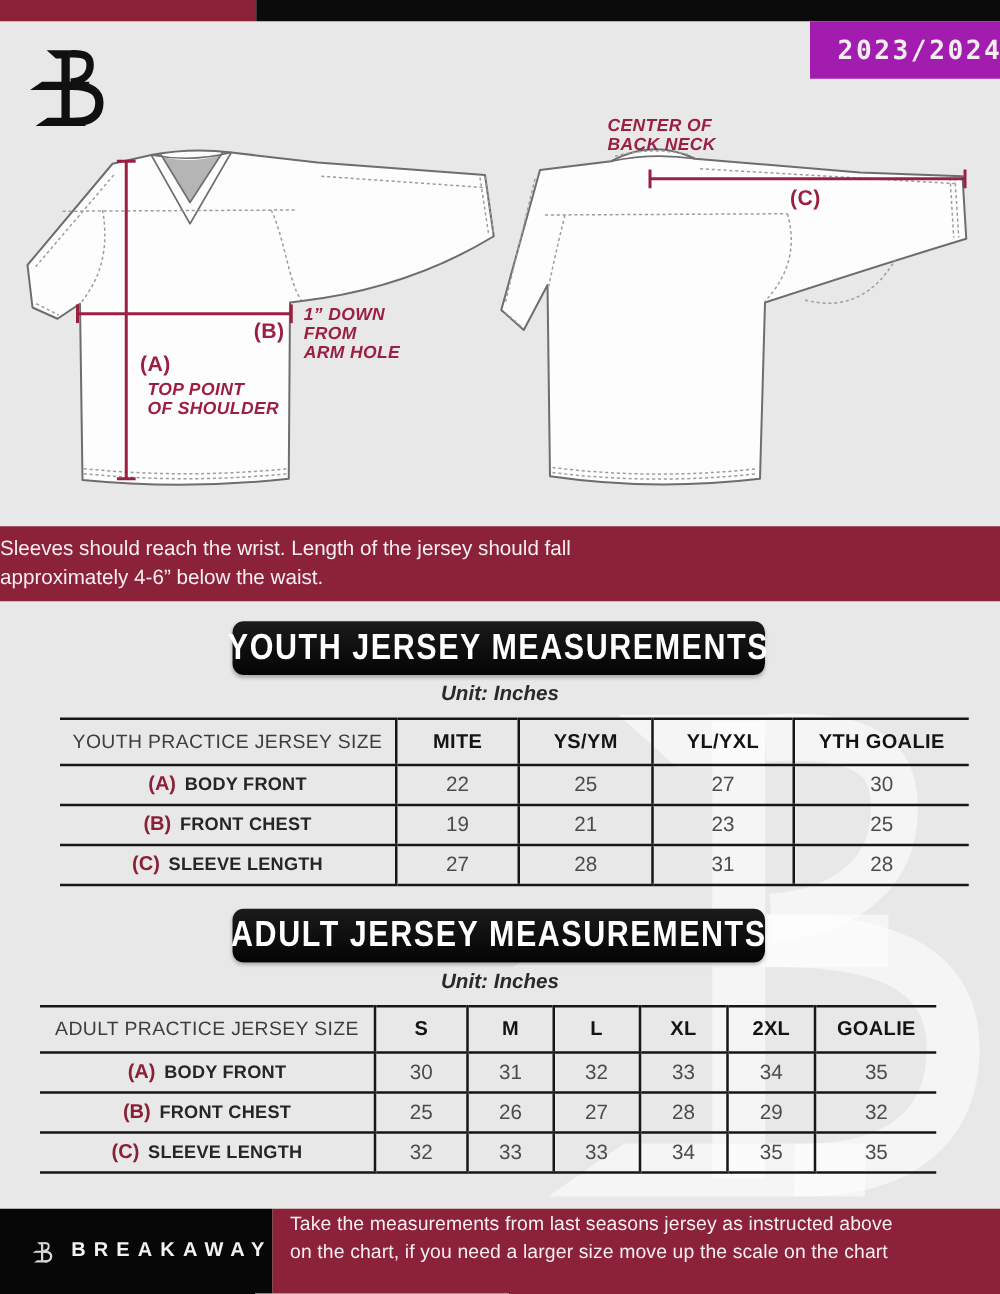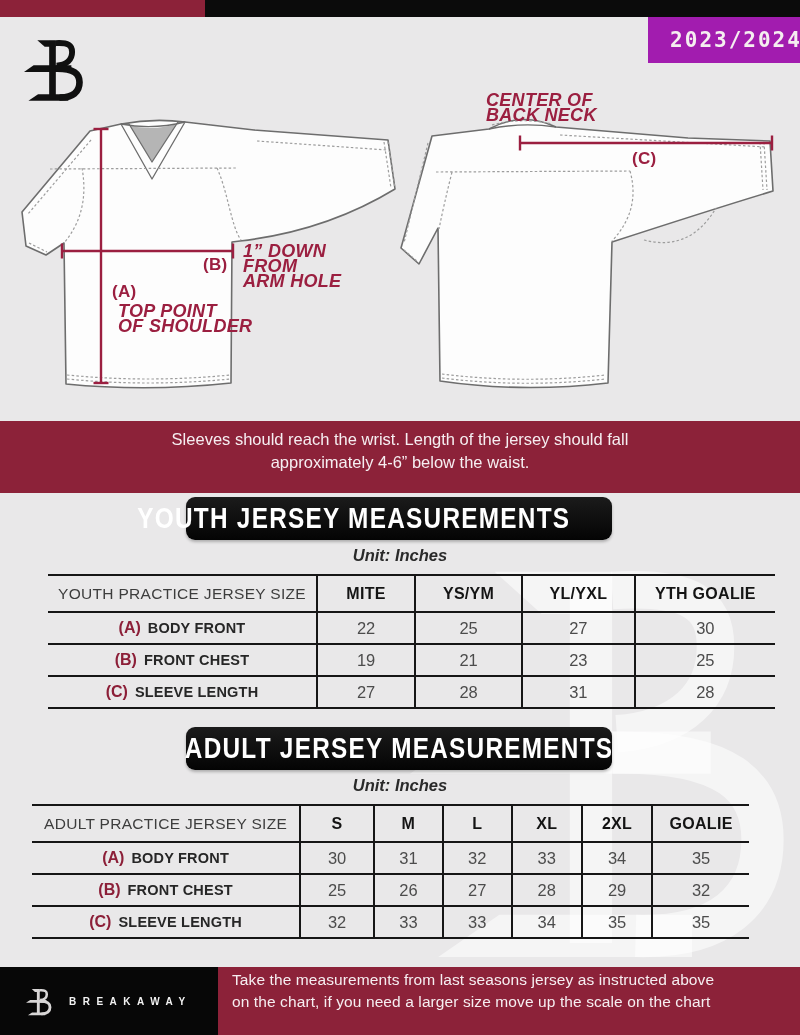--- a/index.html
+++ b/index.html
@@ -31,26 +31,26 @@
   .year-box span {
     font-family:"DejaVu Sans Mono", monospace; font-weight:bold; font-size:21px;
     color:#f5eef0; letter-spacing:2px; white-space:nowrap;
   }
   .brand-logo-top { position:absolute; left:24px; top:26px; width:74px; height:86px; color:#101010; z-index:5; }
 
   
   .diagram-svg { position:absolute; left:0; top:63px; width:800px; height:357px; z-index:2; }
   .anno { position:absolute; z-index:3; color:#9B1F40; }
   .anno .big { font-weight:bold; font-size:17px; font-style:normal; letter-spacing:.3px; }
-  .anno.note { font-style:italic; font-size:18px; line-height:15px; letter-spacing:.3px; font-weight:bold; }
+  .anno.note { font-style:italic; font-size:14px; line-height:15px; letter-spacing:.3px; font-weight:bold; }
 
   
   .banner {
-    position:absolute; left:0; top:421px; width:800px; height:72px; background:#8C2239;
-    color:#f6eef1; text-align:center; z-index:2;
+    position:absolute; left:0; top:421px; width:800px; height:60px; background:#8C2239;
+    color:#f6eef1; z-index:2;
   }
   .banner div { font-size:16.5px; line-height:23px; }
   .banner div:first-child { margin-top:7px; }
 
   
   .pill {
     position:absolute; left:186px; width:426px; height:43px; border-radius:9px;
     background:linear-gradient(180deg,#1b1b1b,#040404);
     display:flex; align-items:center; justify-content:center; z-index:2;
     box-shadow:0 2px 3px rgba(0,0,0,.25);
@@ -77,21 +77,21 @@
   .rowlabel .lbl { color:#262626; font-weight:bold; font-size:14.5px; letter-spacing:.2px; margin-left:7px; }
   .val { text-align:center; font-size:16.5px; color:#4c4c4c; }
 
   
   .footer-black {
     position:absolute; left:0; top:967px; width:218px; height:68px; background:#070707;
     display:flex; align-items:center; z-index:2;
   }
   .footer-black .mini-logo { width:32px; height:37px; margin-left:26px; color:#d8d6d6; }
   .footer-black .brand {
-    color:#f2f2f2; font-weight:bold; font-size:10px; letter-spacing:6.5px; margin-left:11px; white-space:nowrap;
+    color:#f2f2f2; font-weight:bold; font-size:16px; letter-spacing:6.5px; margin-left:11px; white-space:nowrap;
   }
   .footer-maroon {
     position:absolute; left:218px; top:967px; width:582px; height:68px; background:#8C2239;
     color:#f6eef1; z-index:2; padding:2px 0 0 14px;
   }
   .footer-maroon div { font-size:15.5px; line-height:22px; letter-spacing:.1px; }
 
   
   .watermark { position:absolute; left:410px; top:520px; width:470px; height:470px; color:rgba(255,255,255,.55); z-index:1; }
 </style>
@@ -200,21 +200,21 @@
   <div class="anno note" style="left:118px; top:304px;">
     <div>TOP POINT</div>
     <div>OF SHOULDER</div>
   </div>
 
   <div class="banner">
     <div>Sleeves should reach the wrist. Length of the jersey should fall</div>
     <div>approximately 4-6” below the waist.</div>
   </div>
 
-  <div class="pill" style="top:497px;justify-content:flex-end;">
+  <div class="pill" style="top:497px;">
     <span>YOUTH JERSEY MEASUREMENTS</span>
   </div>
   <div class="unit" style="top:546px;">Unit: Inches</div>
 
   <table class="size-table" style="left:48px; top:574px; width:727px;">
     <colgroup>
       <col style="width:37%">
         <col style="width:13.5%">
         <col style="width:14.7%">
         <col style="width:15.5%">

